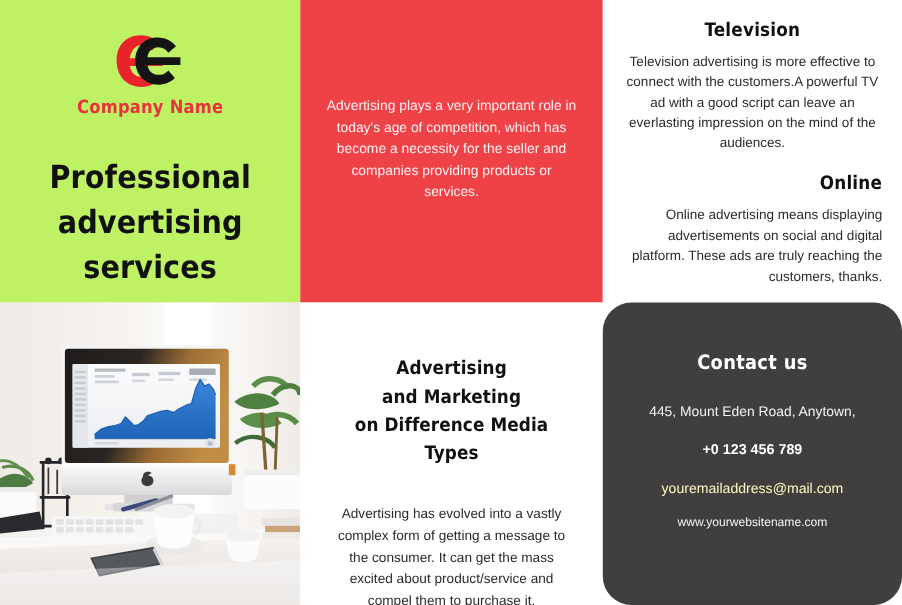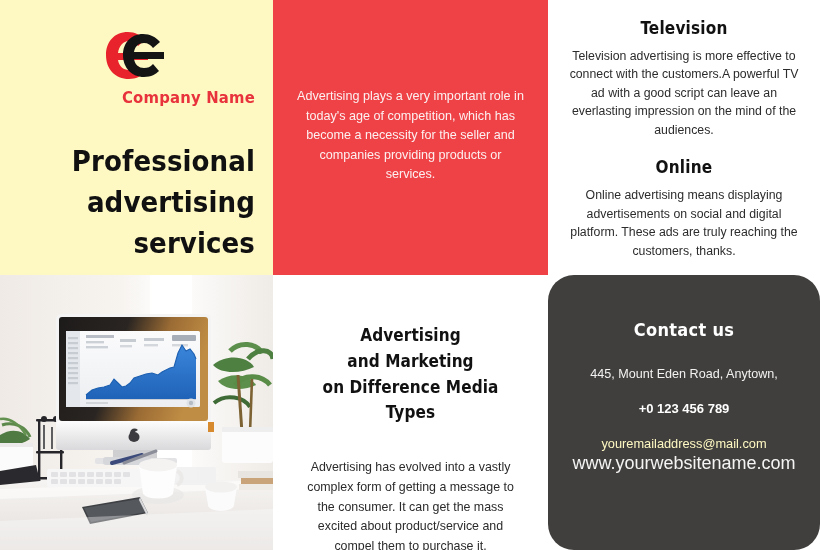--- a/index.html
+++ b/index.html
@@ -12,21 +12,21 @@
   .brochure {
     position:relative;
     width:820px; height:550px;
     display:grid;
     grid-template-columns:273px 275px 272px;
     grid-template-rows:275px 275px;
   }
   .panel { position:relative; overflow:hidden; }
 
   
-  .cover { background:#fef9c3; padding:26px 18px 0; text-align:right; }
+  .cover { background:#bef264; padding:26px 18px 0; text-align:center; }
   .logo-wrap { position:relative; width:78px; height:56px; margin:2px auto 4px; }
   .logo-wrap svg { display:block; width:78px; height:56px; }
   .company-name {
     color:#e8323c; font-weight:bold; font-size:16.5px;
     letter-spacing:.2px; font-stretch:condensed;
     margin-top:2px;
     font-family:"DejaVu Sans Condensed","Liberation Sans",sans-serif;
   }
   .cover-headline {
     margin-top:34px;
@@ -42,21 +42,21 @@
     font-family:"DejaVu Sans Condensed","Liberation Sans",sans-serif;
     letter-spacing:.2px;
   }
   .importance p {
     margin-top:17px; font-size:12.6px; line-height:1.55;
     color:#fdf0f0;
   }
 
   
   .services { background:#ffffff; color:#1b1b1b; padding:18px 18px 4px; text-align:center; }
-  .service-block + .service-block { margin-top:18px; }
+  .service-block + .service-block { margin-top:18px;text-align:right; }
   .service-block h3 {
     font-size:17px; font-weight:bold; color:#111111;
     font-family:"DejaVu Sans Condensed","Liberation Sans",sans-serif;
     letter-spacing:.2px;
   }
   .service-block p {
     margin-top:9px; font-size:12.3px; line-height:1.5; color:#2c2c2c;
   }
 
   
@@ -76,21 +76,21 @@
 
   
   .contact { background:#413f3d; color:#ffffff; padding:44px 20px 0; text-align:center;border-radius:26px; }
   .contact h2 {
     font-size:18px; font-weight:bold; letter-spacing:.3px;
     font-family:"DejaVu Sans Condensed","Liberation Sans",sans-serif;
   }
   .contact .addr { margin-top:24px; font-size:12.6px; line-height:1.62; color:#f2f2f2; }
   .contact .phone { margin-top:17px; font-size:13px; font-weight:bold; color:#ffffff; }
   .contact .email { margin-top:20px; font-size:12.8px; color:#fef9c3; }
-  .contact .web { margin-top:2px; font-size:18px; color:#f4f4f4; }
+  .contact .web { margin-top:18px; font-size:11px; color:#f4f4f4; }
 </style>
 </head>
 <body>
 
 <div class="brochure">
 
   <div class="panel cover">
     <div class="logo-wrap">
       <svg viewBox="0 0 78 56" xmlns="http://www.w3.org/2000/svg">
         <g>

